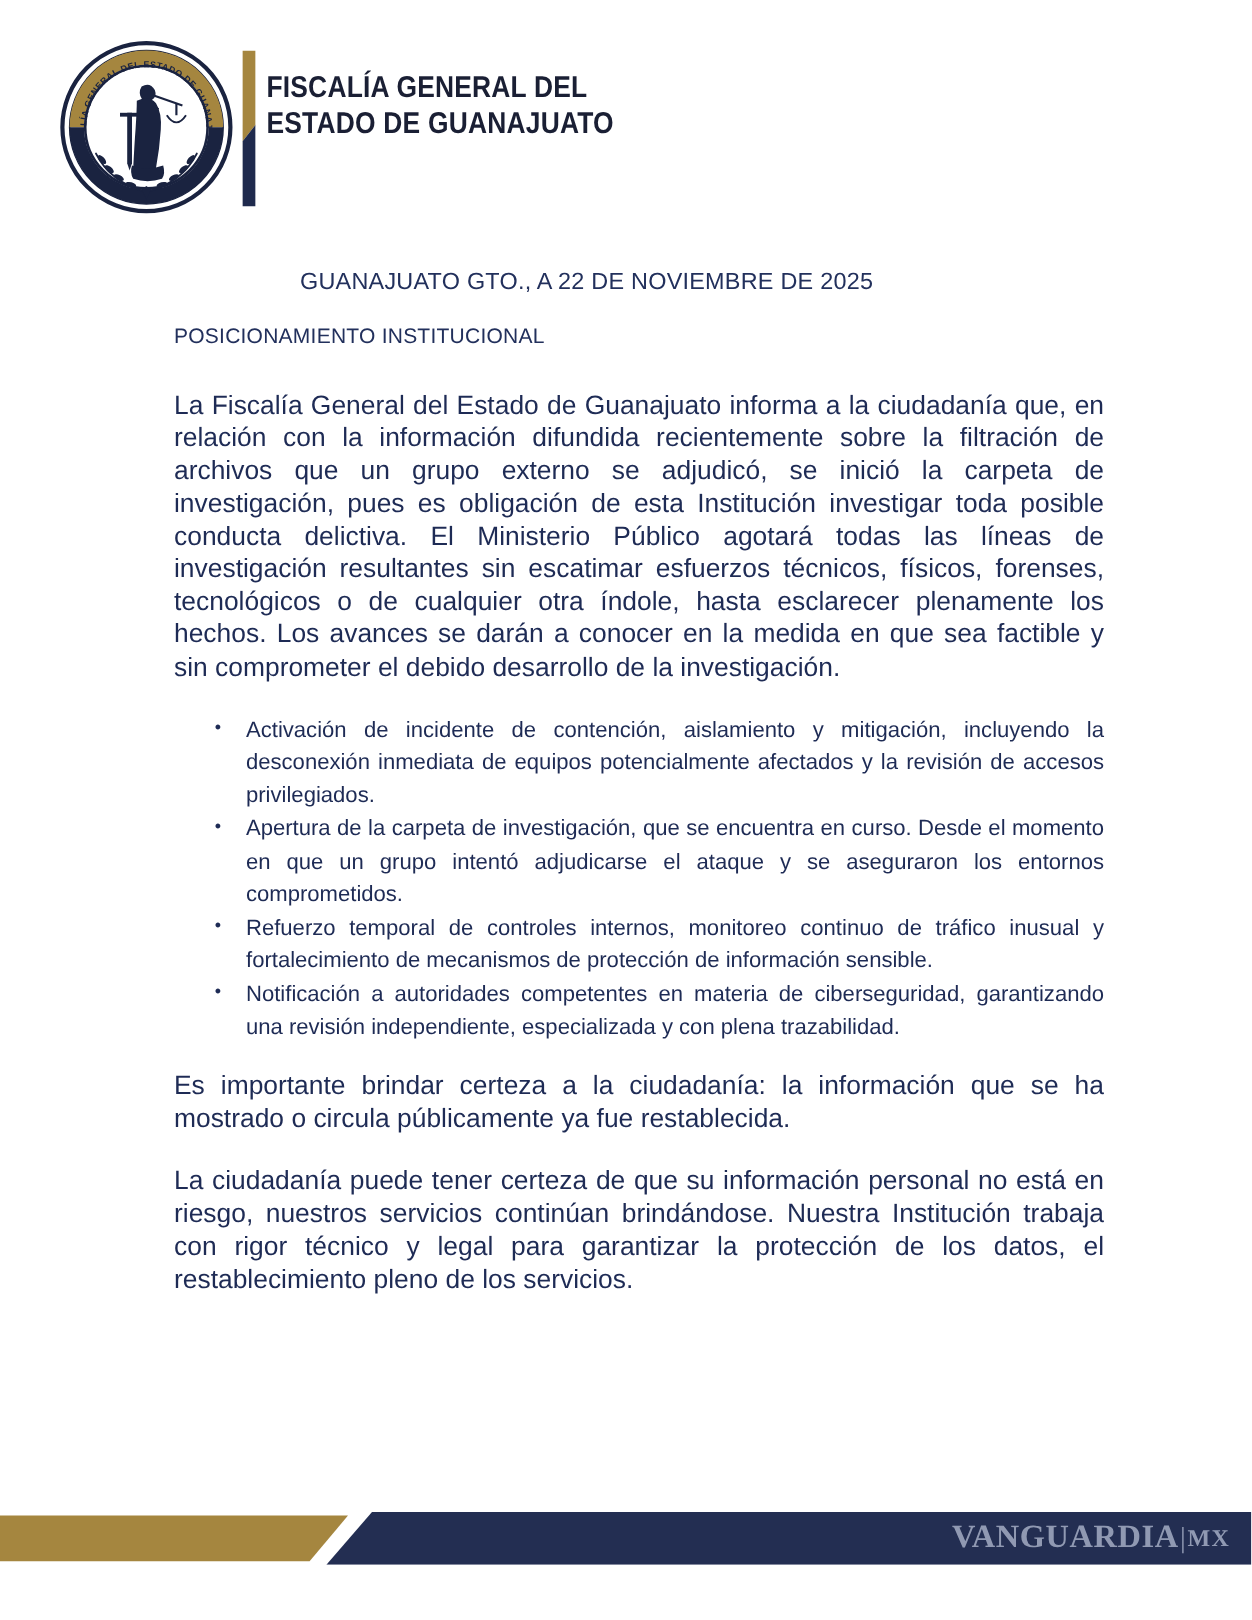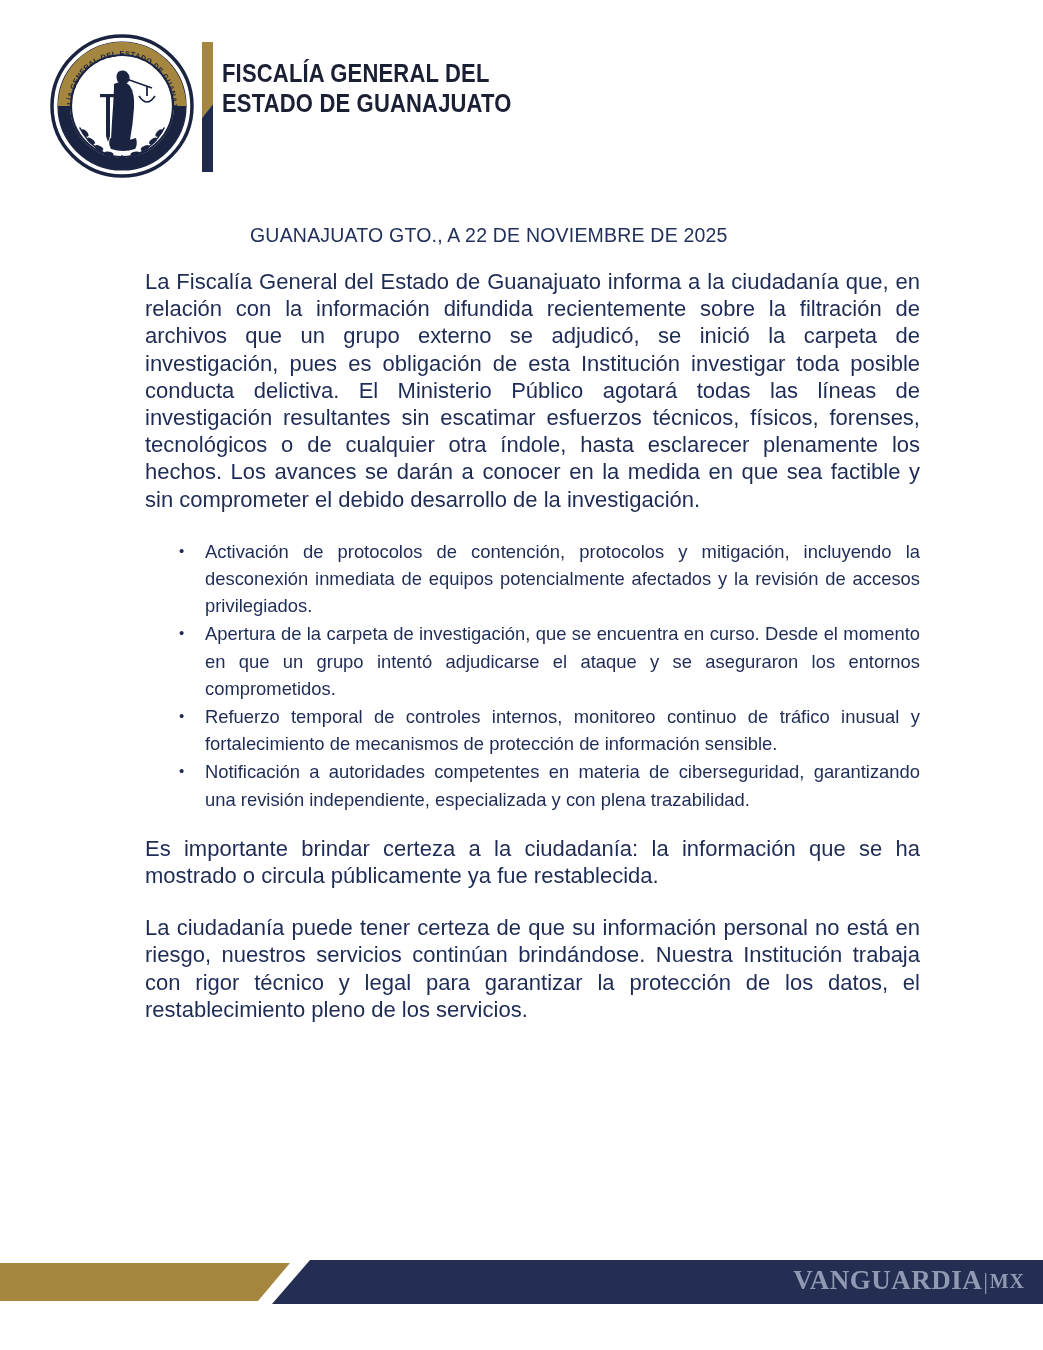--- a/index.html
+++ b/index.html
@@ -217,26 +217,27 @@
     <div class="lh-title">
       <span class="line1">FISCALÍA GENERAL DEL</span>
       <span class="line2">ESTADO DE GUANAJUATO</span>
     </div>
   </div>
 
   <div class="doc-body">
 
     <p class="date-line">GUANAJUATO GTO., A 22 DE NOVIEMBRE DE 2025</p>
 
+    <p class="subject">POSICIONAMIENTO INSTITUCIONAL</p>
 
     <p class="para">La Fiscalía General del Estado de Guanajuato informa a la ciudadanía que, en relación con la información difundida recientemente sobre la filtración de archivos que un grupo externo se adjudicó, se inició la carpeta de investigación, pues es obligación de esta Institución investigar toda posible conducta delictiva. El Ministerio Público agotará todas las líneas de investigación resultantes sin escatimar esfuerzos técnicos, físicos, forenses, tecnológicos o de cualquier otra índole, hasta esclarecer plenamente los hechos. Los avances se darán a conocer en la medida en que sea factible y sin comprometer el debido desarrollo de la investigación.</p>
 
 
     <ul class="actions">
-      <li>Activación de protocolos de contención, protocolos y mitigación, incluyendo la desconexión inmediata de equipos potencialmente afectados y la revisión de accesos privilegiados.</li>
+      <li>Activación de incidente de contención, aislamiento y mitigación, incluyendo la desconexión inmediata de equipos potencialmente afectados y la revisión de accesos privilegiados.</li>
       <li>Apertura de la carpeta de investigación, que se encuentra en curso. Desde el momento en que un grupo intentó adjudicarse el ataque y se aseguraron los entornos comprometidos.</li>
       <li>Refuerzo temporal de controles internos, monitoreo continuo de tráfico inusual y fortalecimiento de mecanismos de protección de información sensible.</li>
       <li>Notificación a autoridades competentes en materia de ciberseguridad, garantizando una revisión independiente, especializada y con plena trazabilidad.</li>
     </ul>
 
     <p class="para">Es importante brindar certeza a la ciudadanía: la información que se ha mostrado o circula públicamente ya fue restablecida.</p>
 
 
     <p class="para">La ciudadanía puede tener certeza de que su información personal no está en riesgo, nuestros servicios continúan brindándose. Nuestra Institución trabaja con rigor técnico y legal para garantizar la protección de los datos, el restablecimiento pleno de los servicios.</p>
   </div>

